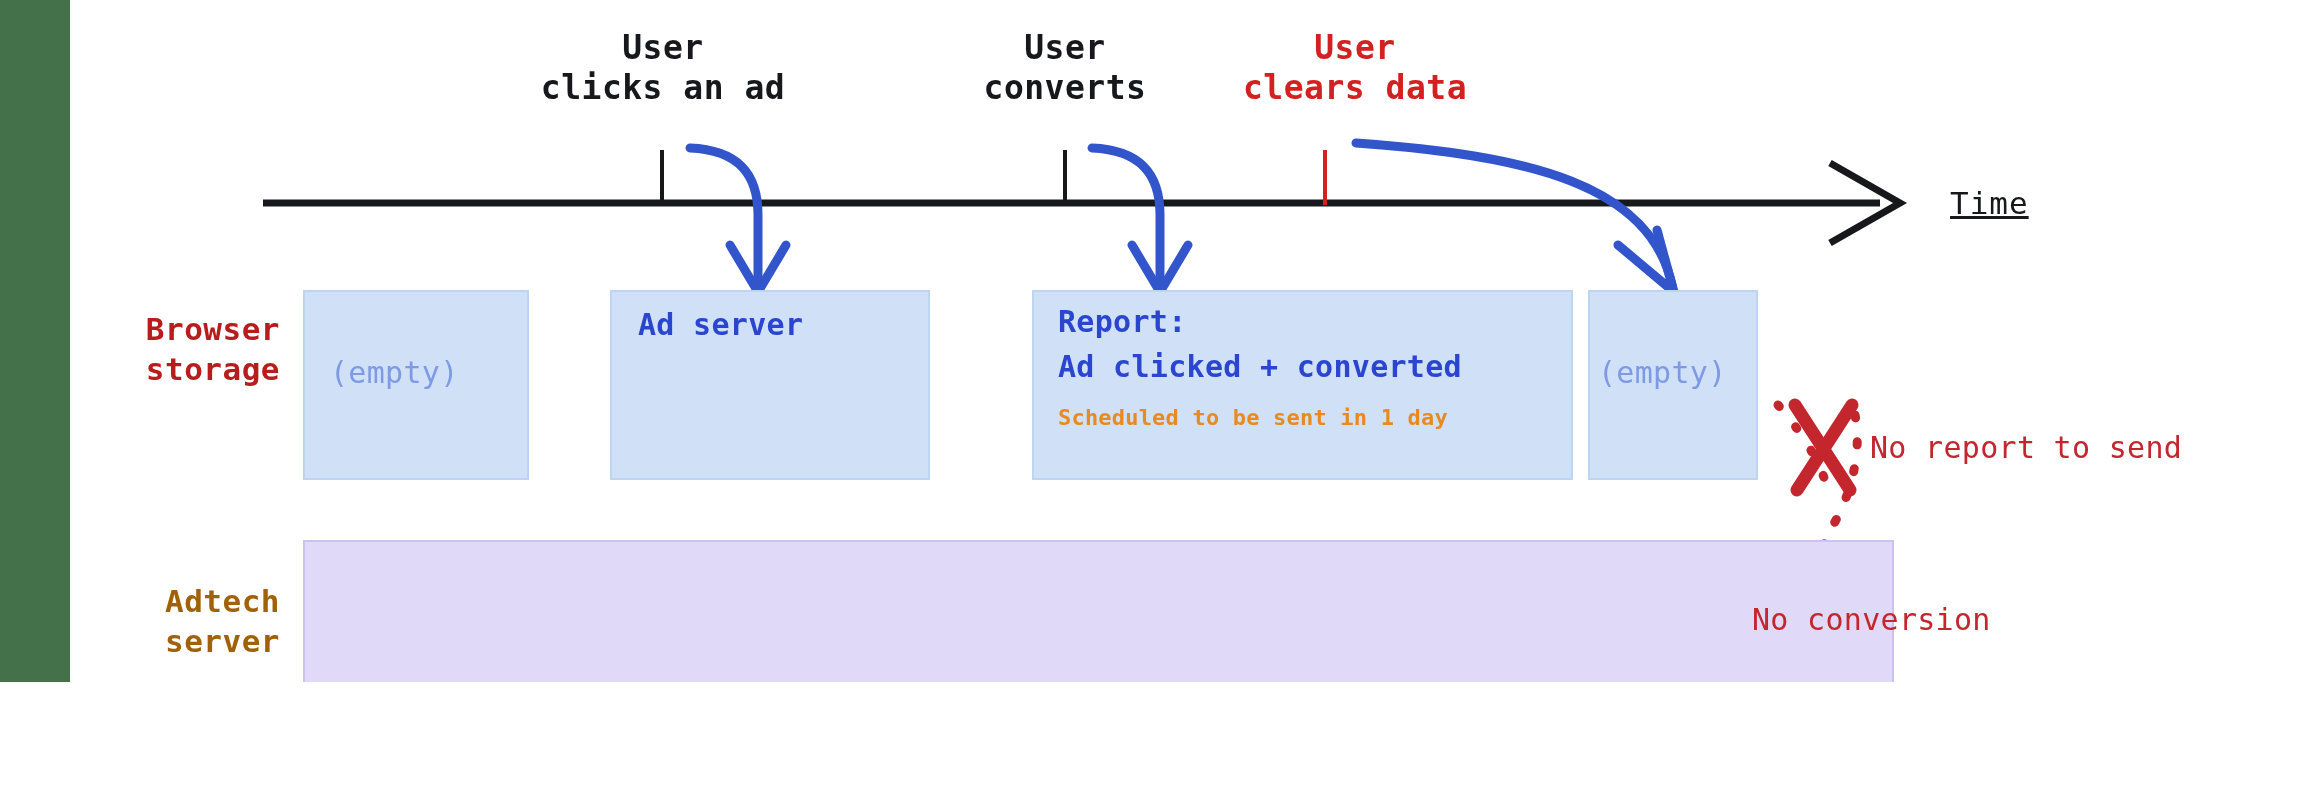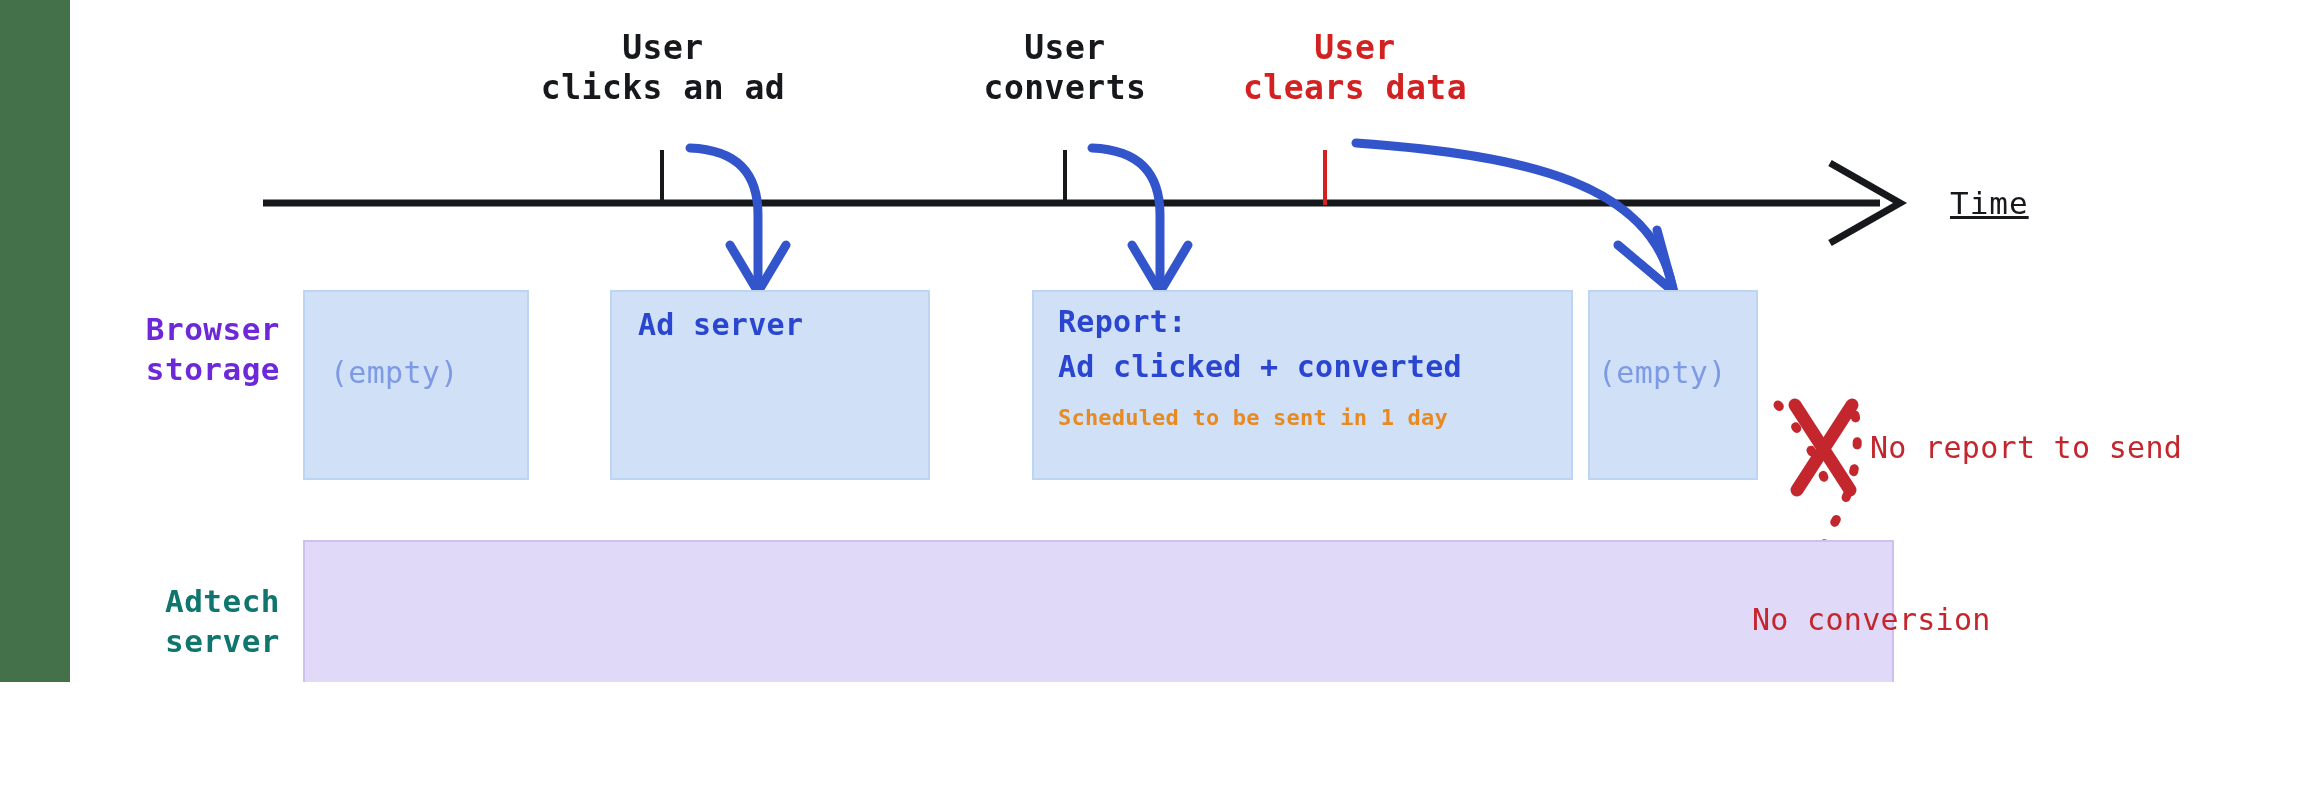--- a/index.html
+++ b/index.html
@@ -49,22 +49,22 @@
   }
 
   
   .row-label {
     font-weight: bold;
     font-size: 31px;
     text-align: right;
     line-height: 1.28;
     letter-spacing: 0.5px;
   }
-  #browser-storage-label { color: #6d28d9; }
-  #adtech-server-label  { color: #0f766e; }
+  #browser-storage-label { color: #b91c1c; }
+  #adtech-server-label  { color: #a16207; }
 
   
   .store-box {
     position: absolute;
     background: #cfe0f7;
     border: 2px solid #bdd4f2;
     box-sizing: border-box;
   }
   .server-box {
     position: absolute;

